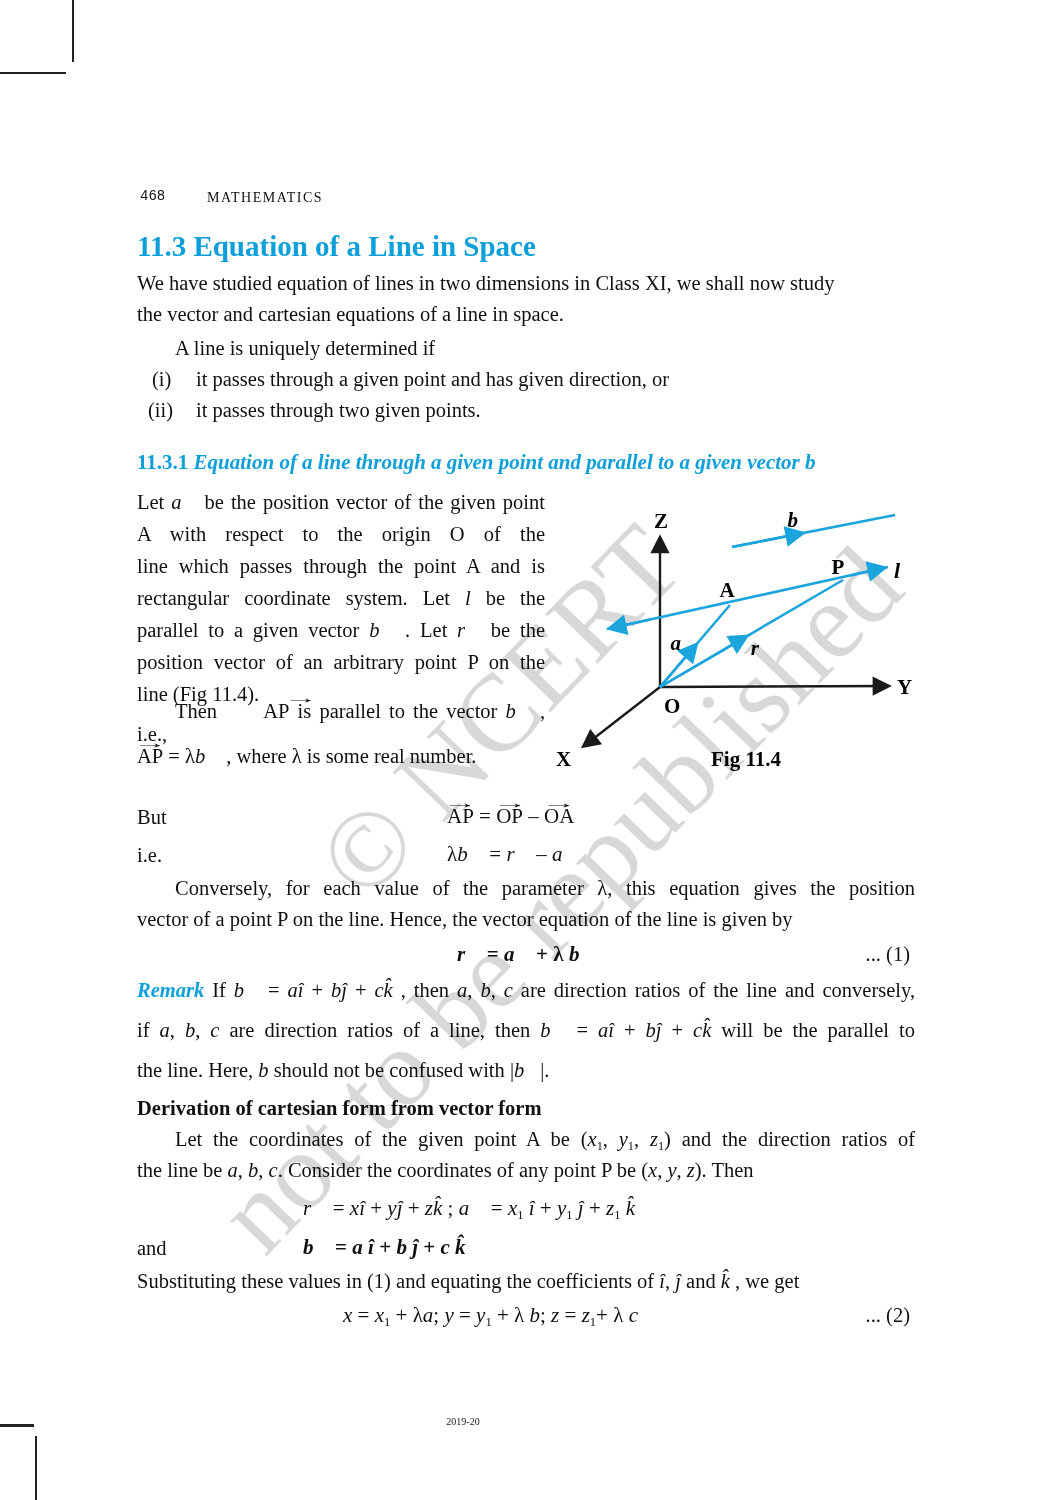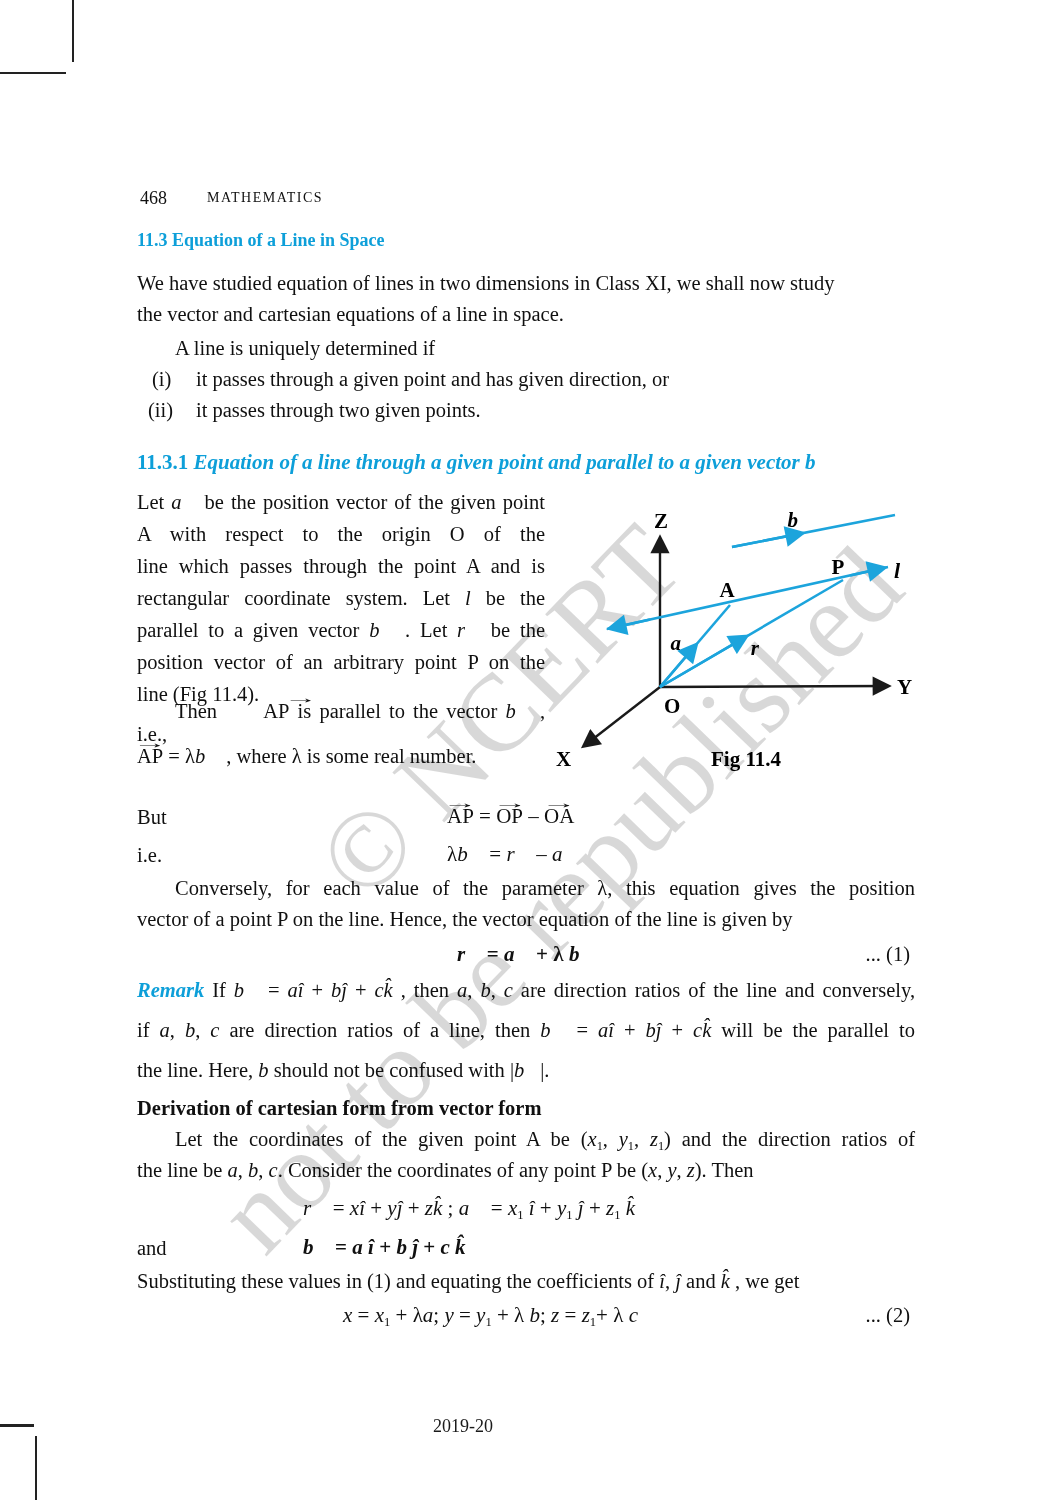--- a/index.html
+++ b/index.html
@@ -8,28 +8,28 @@
   .abs{position:absolute;}
   .i{font-style:italic;}
   .b{font-weight:bold;}
   .bi{font-weight:bold;font-style:italic;}
   .blue-bi{font-weight:bold;font-style:italic;color:#0d9fd9;margin-top:9px;}
   .sub{font-size:0.6em;vertical-align:-0.34em;}
   .jline{text-align:justify;text-align-last:justify;}
   .ovec{position:relative;display:inline-block;line-height:1;}
   .ovec .ovr{position:absolute;left:50%;top:-0.66em;transform:translateX(-50%) scaleX(2.3);
              font-size:0.72em;font-style:normal;font-weight:normal;}
-  .pageno{font-size:18px;}
+  .pageno{font-size:14px;font-family:Liberation Mono, monospace;}
   .runhead{font-size:14px;letter-spacing:1.5px;}
-  .h2{font-size:18px;font-weight:bold;color:#0d9fd9;}
+  .h2{font-size:29px;font-weight:bold;color:#0d9fd9;}
   .h3{font-size:21px;font-weight:bold;color:#0d9fd9;}
   .h4{font-weight:bold;}
   .eq{font-size:21px;}
   .eqnum{font-size:20.5px;}
-  .footer{font-size:18px;color:#1a1a1a;text-align:center;width:926px;}
+  .footer{font-size:10px;color:#1a1a1a;text-align:center;width:926px;}
   .wm{position:absolute;z-index:0;color:#000;opacity:0.15;white-space:nowrap;
       font-family:"Liberation Serif",serif;pointer-events:none;}
   .crop{position:absolute;background:#222;}
   .content{position:absolute;inset:0;z-index:1;}
   svg text{font-family:"Liberation Serif",serif;}
 </style>
 </head>
 <body>
 
 <div class="page">

